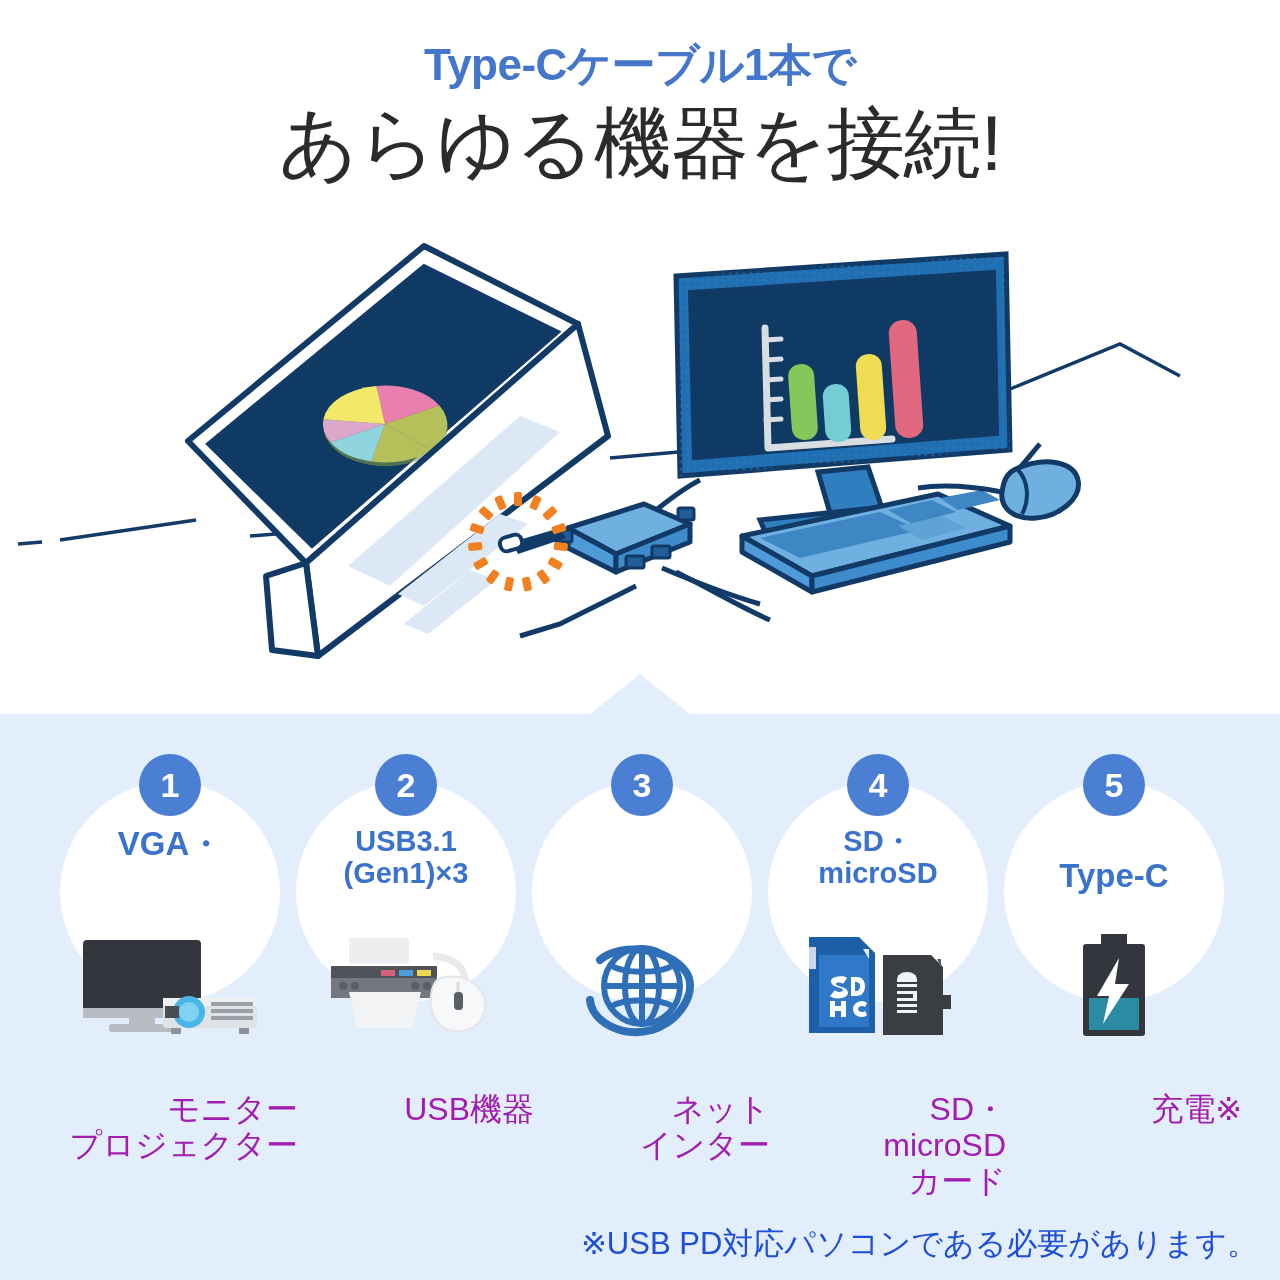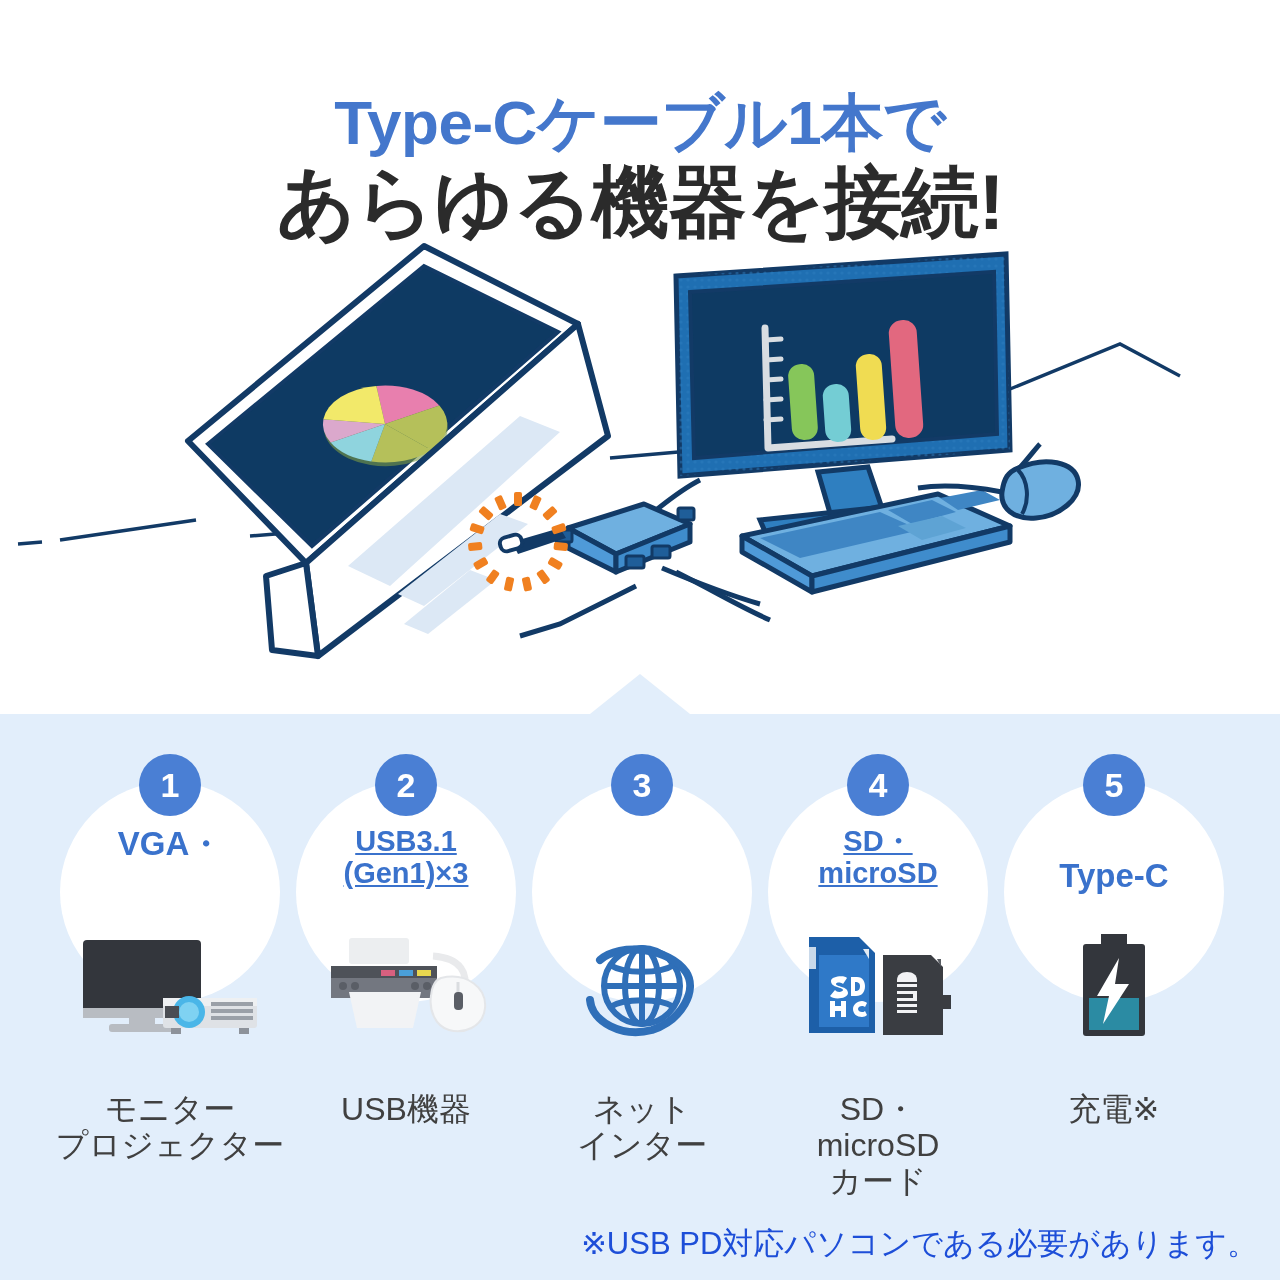--- a/index.html
+++ b/index.html
@@ -7,26 +7,26 @@
     width: 1280px; height: 1280px;
     background: #ffffff;
     font-family: "Liberation Sans", "DejaVu Sans", sans-serif;
     overflow: hidden;
   }
   #page { position: relative; width: 1280px; height: 1280px; background: #fff; }
 
   
   .headline { position: absolute; top: 42px; left: 0; width: 1280px; text-align: center; }
   .headline-sub {
-    font-size: 62px; font-weight: bold; color: #4477cc;
-    letter-spacing: -0.5px; line-height: 1.05; margin-top: 48px;
+    font-size: 44px; font-weight: bold; color: #4477cc;
+    letter-spacing: -0.5px; line-height: 1.05;
   }
   .headline-main {
-    font-size: 78px; font-weight: bold; color: #2b2b2b;
-    letter-spacing: -1px; line-height: 1.12; margin-top: 4px;
+    font-size: 78px; font-weight: normal; color: #2b2b2b;
+    letter-spacing: -1px; line-height: 1.12; margin-top: 12px;
   }
 
   
   .illustration { position: absolute; top: 236px; left: 0; width: 1280px; height: 470px; }
   .illustration svg { display: block; }
 
   
   .panel {
     position: absolute; left: 0; top: 714px; width: 1280px; height: 566px;
     background: #e2eefb;
@@ -53,31 +53,31 @@
     background: #4a7fd4;
     display: flex; align-items: center; justify-content: center;
     color: #ffffff; font-size: 34px; font-weight: bold;
     z-index: 4;
   }
   .circle-title {
     position: absolute; left: 0; top: 72px; width: 256px; text-align: center;
     color: #3a72cc; font-size: 33px; font-weight: bold; line-height: 1.1;
     z-index: 3;
   }
-  .circle-title.small { font-size: 29px; text-decoration: underline; }
+  .circle-title.small { font-size: 29px; }
   .circle-icon {
     position: absolute; left: 0; top: 178px; width: 256px; height: 108px;
     display: flex; align-items: center; justify-content: center;
     z-index: 3;
   }
   .circle-icon svg { display: block; }
 
   .feature-label {
-    position: absolute; left: 0; width: 256px; text-align: center;
-    color: #404040; font-size: 32px; font-weight: normal; line-height: 1.12;
+    position: absolute; left: 0; width: 256px; text-align: right;
+    color: #a21caf; font-size: 32px; font-weight: normal; line-height: 1.12;
   }
 
   
   .footnote {
     position: absolute; right: 22px; bottom: 18px;
     color: #1d4ed8; font-size: 31px; line-height: 1.2;
   }
 </style>
 </head>
 <body>

